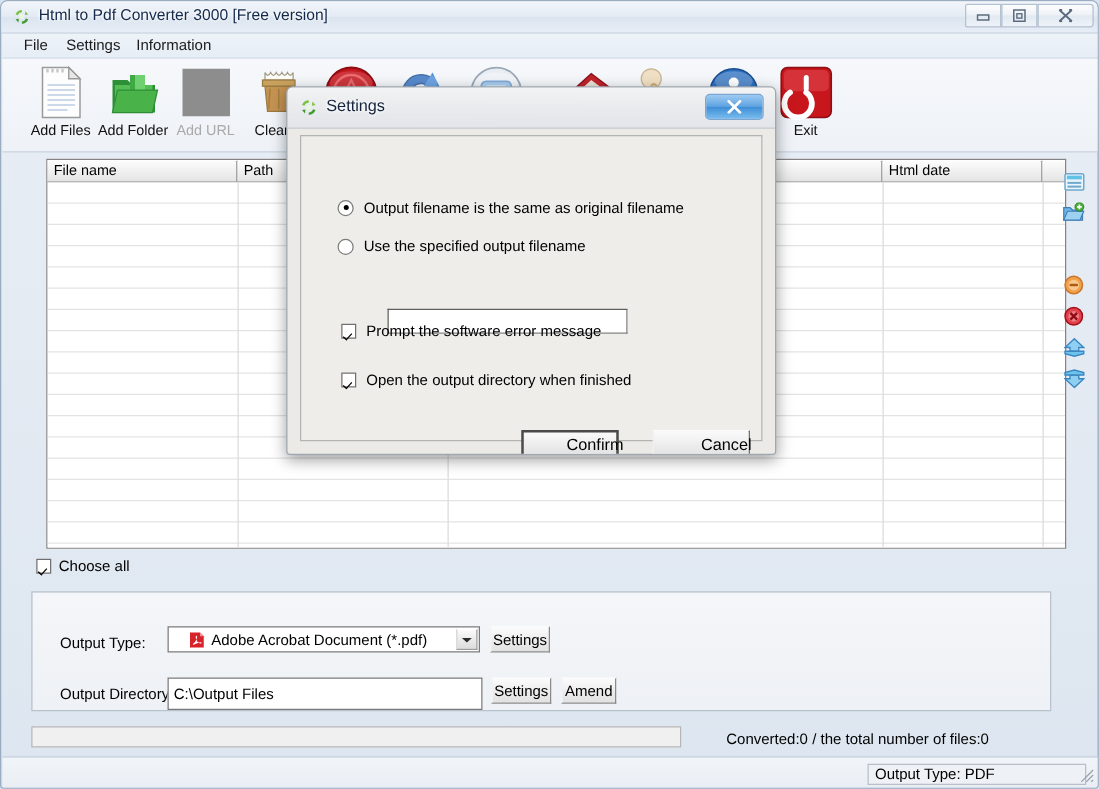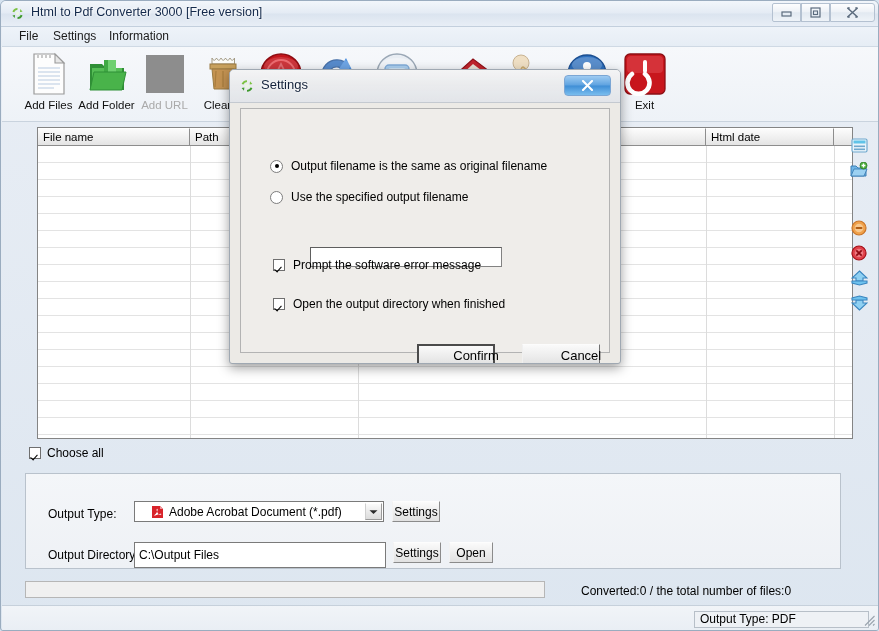--- a/index.html
+++ b/index.html
@@ -519,21 +519,21 @@
         <svg width="9" height="6" viewBox="0 0 9 6">
             <path d="M0.5 1.3 4.5 5 8.5 1.3z" fill="#2b2b2b"></path>
           </svg>
       </span>
     </div>
     <div class="gbtn" style="left:366px;top:27px;width:48px">Settings</div>
 
     <span class="olabel" style="left:22px;top:74px">Output Directory:</span>
     <div class="textbox" style="left:108px;top:68px;width:252px">C:\Output Files</div>
     <div class="gbtn" style="left:367px;top:68px;width:48px">Settings</div>
-    <div class="gbtn" style="left:423px;top:68px;width:44px">Open</div>
+    <div class="gbtn" style="left:423px;top:68px;width:44px">Amend</div>
   </div>
 
   <div id="progress"></div>
   <div id="convtext">Converted:0  /  the total number of files:0</div>
 
   <div id="statusbar">
     <div id="statuspanel">Output Type: PDF</div>
   </div>
   <span id="grip">
     <svg width="13" height="13" viewBox="0 0 13 13">

